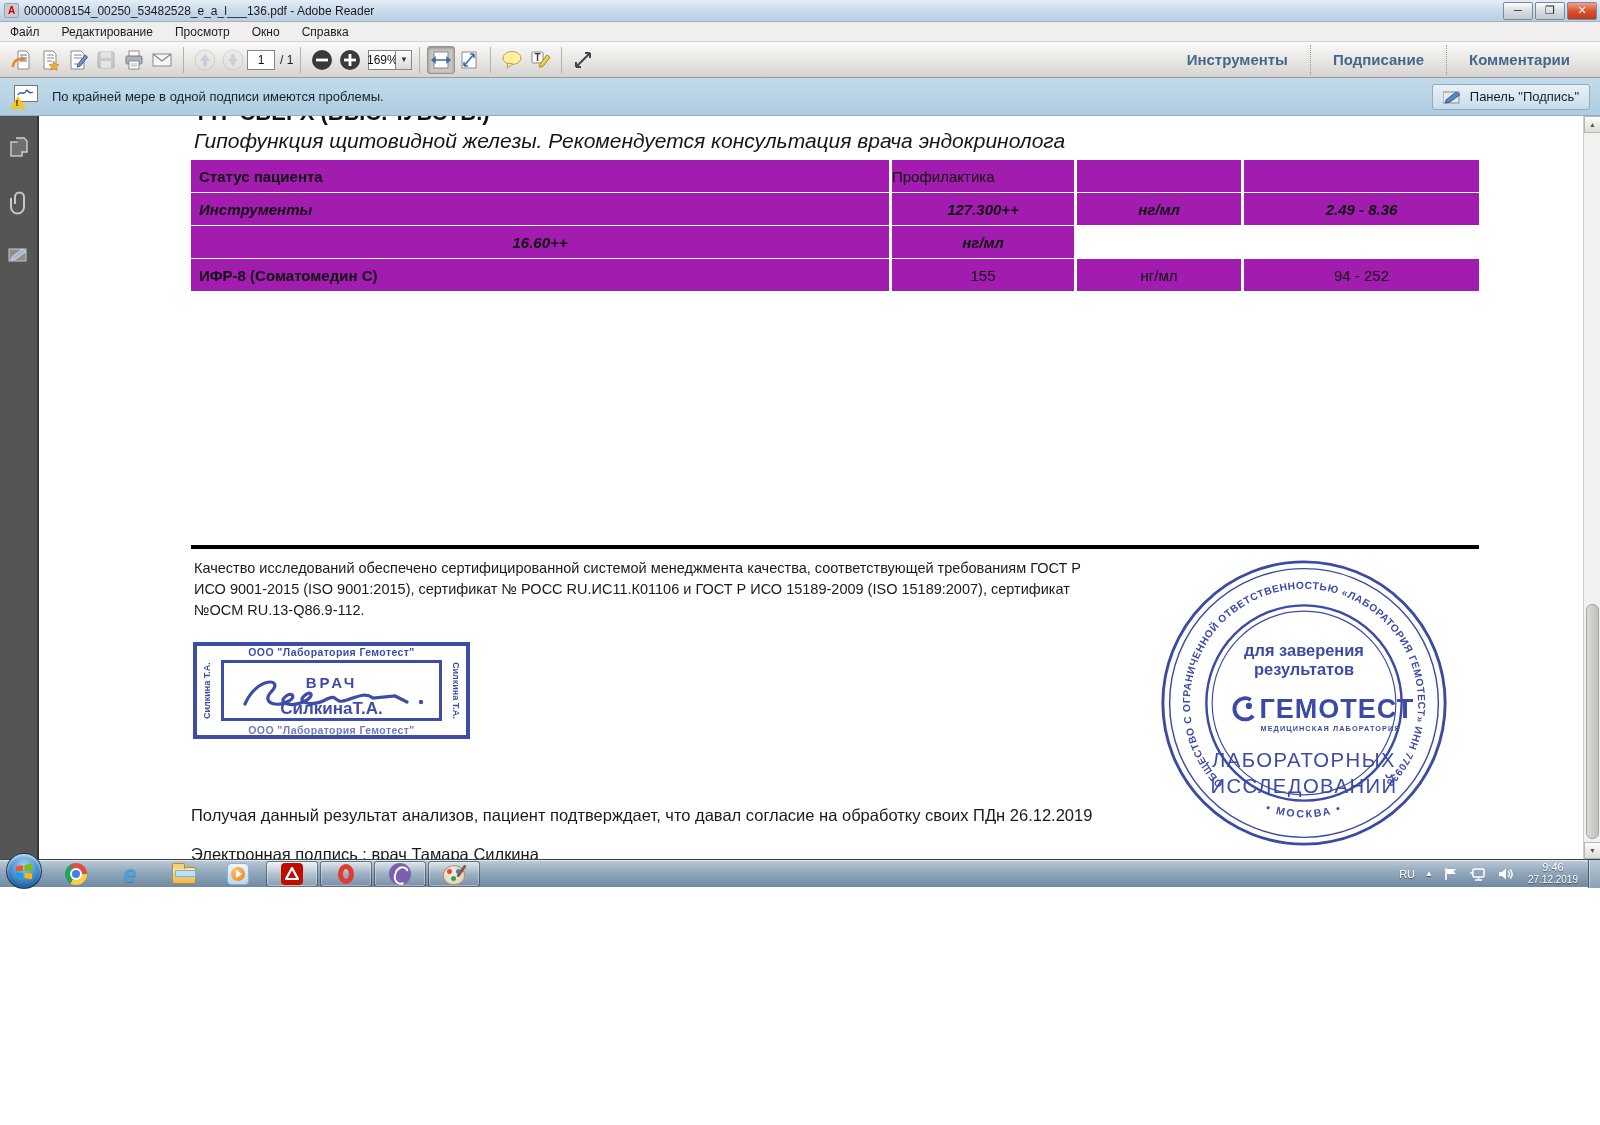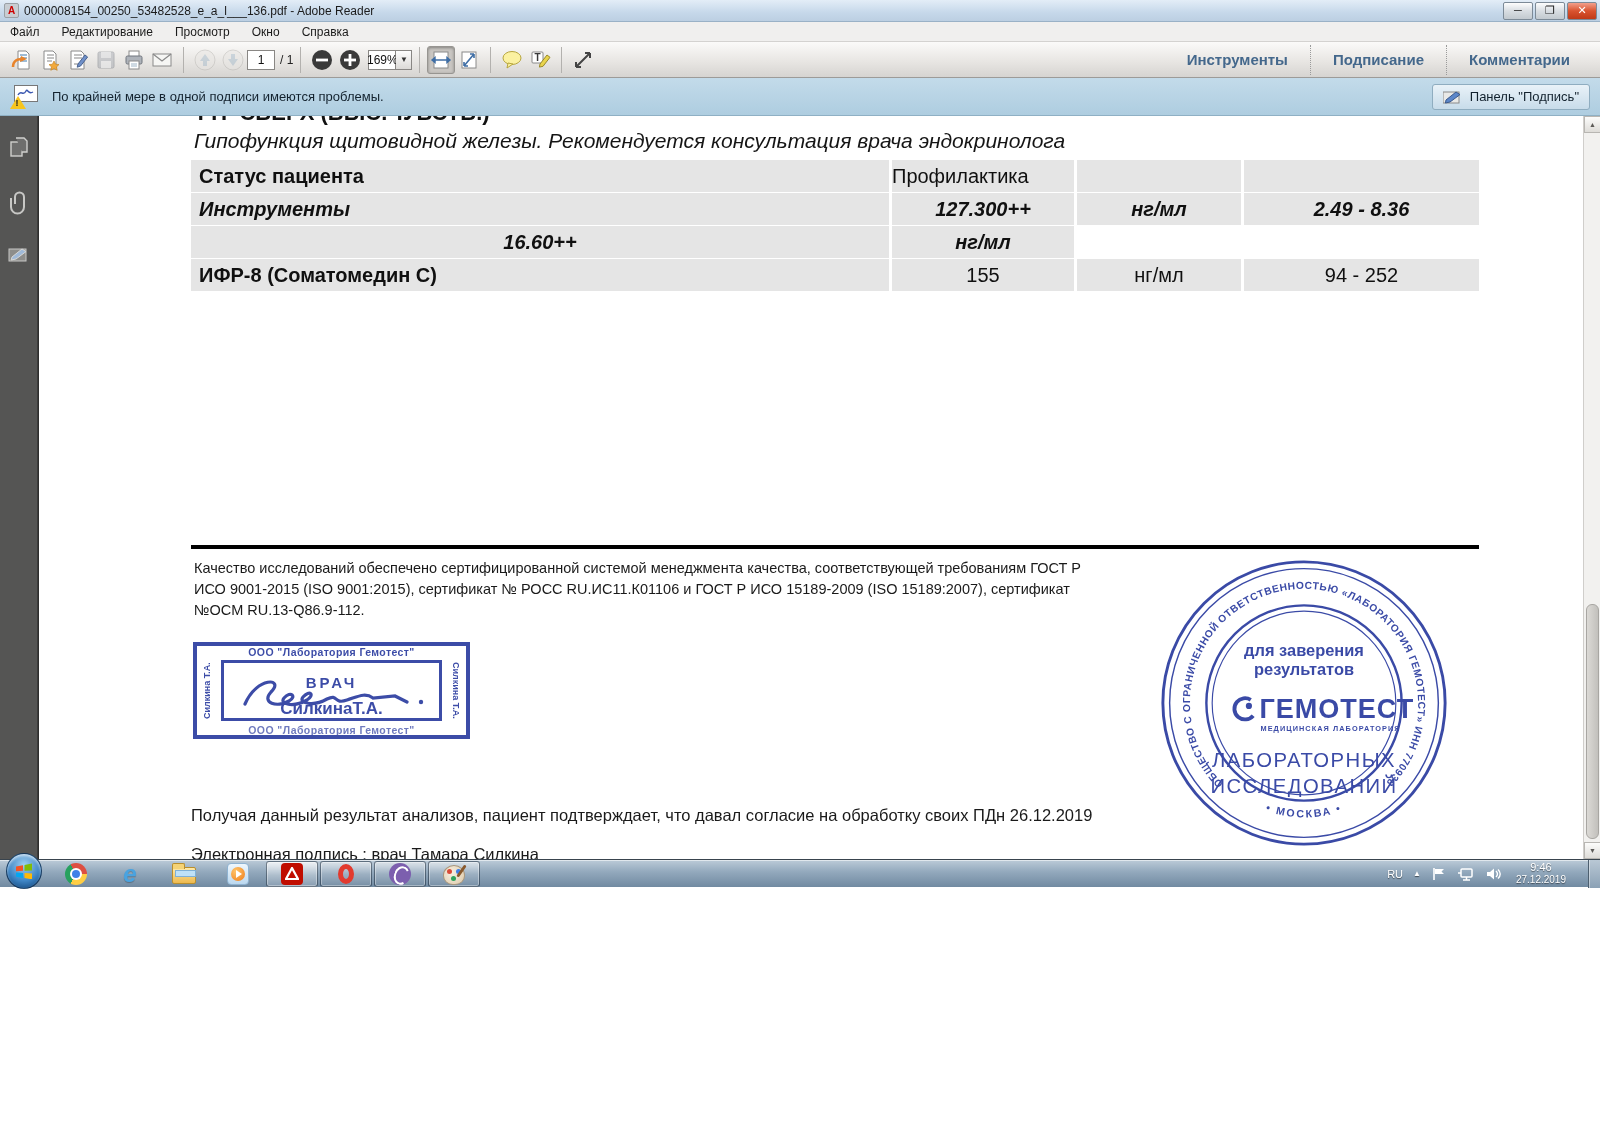--- a/index.html
+++ b/index.html
@@ -68,21 +68,21 @@
   .sb-thumb{position:absolute;left:2px;width:13px;border-radius:6px;background:linear-gradient(90deg,#dcdad6,#c2c0bc);
     border:1px solid #a8a6a2;}
 
   
   .clip-head{left:155px;top:0;width:700px;height:9px;overflow:hidden;}
   .clip-head span{display:block;margin-top:-16px;font-size:22px;font-weight:bold;color:#111;}
   .doc-conclusion{left:155px;top:13px;font-size:21px;font-style:italic;color:#151515;white-space:nowrap;}
 
   .lab-table{left:152px;top:44px;width:1285px;}
   .t-row{display:grid;grid-template-columns:698px 182px 164px 235px;column-gap:3px;height:32px;margin-bottom:1px;}
-  .cell{background:#e5e5e5;display:flex;align-items:center;font-size:20px;color:#101010;}
+  .cell{background:#a21caf;display:flex;align-items:center;font-size:15px;color:#101010;}
   .c-name{padding-left:8px;font-weight:bold;}
   .c-val,.c-unit,.c-range{justify-content:center;}
   .row-header .c-val{justify-content:flex-start;font-weight:normal;}
   .row-abn .cell{font-weight:bold;font-style:italic;}
   .row-norm .c-val,.row-norm .c-unit,.row-norm .c-range{font-weight:normal;}
 
   .footer-rule{left:152px;top:429px;width:1288px;height:4px;background:#000;}
   .cert-text{left:155px;top:442px;width:915px;font-size:14.5px;line-height:1.45;color:#1a1a1a;}
   .consent-text{left:152px;top:690px;font-size:16.5px;color:#1a1a1a;white-space:nowrap;}
   .esign-text{left:152px;top:729px;font-size:16.5px;color:#1a1a1a;white-space:nowrap;}
@@ -109,21 +109,21 @@
     border-top:1px solid #39444e;box-shadow:inset 0 1px 0 rgba(255,255,255,.55);display:flex;align-items:center;}
   .start-orb{position:relative;width:36px;height:36px;margin:-6px 8px 0 6px;border-radius:50%;
     background:radial-gradient(circle at 50% 32%,#9fd0f2,#3f86c6 55%,#14497f 90%);
     border:1px solid rgba(10,30,55,.65);box-shadow:inset 0 2px 3px rgba(255,255,255,.7);
     display:flex;align-items:center;justify-content:center;}
   .tb-app{width:52px;height:26px;display:flex;align-items:center;justify-content:center;margin-right:2px;border-radius:3px;}
   .tb-app.open{border:1px solid rgba(18,36,54,.55);
     background:linear-gradient(rgba(255,255,255,.5),rgba(255,255,255,.14) 50%,rgba(255,255,255,.03));
     box-shadow:inset 0 0 0 1px rgba(255,255,255,.35);}
   .tb-app.active{background:linear-gradient(rgba(255,255,255,.75),rgba(255,255,255,.3) 55%,rgba(255,255,255,.15));}
-  .tray{margin-left:auto;display:flex;align-items:center;gap:10px;height:28px;padding-right:18px;}
+  .tray{margin-left:auto;display:flex;align-items:center;gap:10px;height:28px;padding-right:6px;}
   .tray-lang{font-size:11px;color:#fff;text-shadow:0 1px 1px rgba(0,0,0,.5);}
   .tray-caret{font-size:8px;color:#fff;text-shadow:0 1px 1px rgba(0,0,0,.5);}
   .tray-clock{text-align:center;color:#fff;text-shadow:0 1px 1px rgba(0,0,0,.5);line-height:1.15;padding:0 4px;}
   .tray-time{font-size:11px;}
   .tray-date{font-size:10px;}
   .show-desktop{width:12px;height:28px;border-left:1px solid #4d5f6f;box-shadow:inset 1px 0 0 rgba(255,255,255,.4);
     background:linear-gradient(#b9c8d5,#8ba1b5);}
 
   
   .chrome-ic{width:22px;height:22px;border-radius:50%;position:relative;

